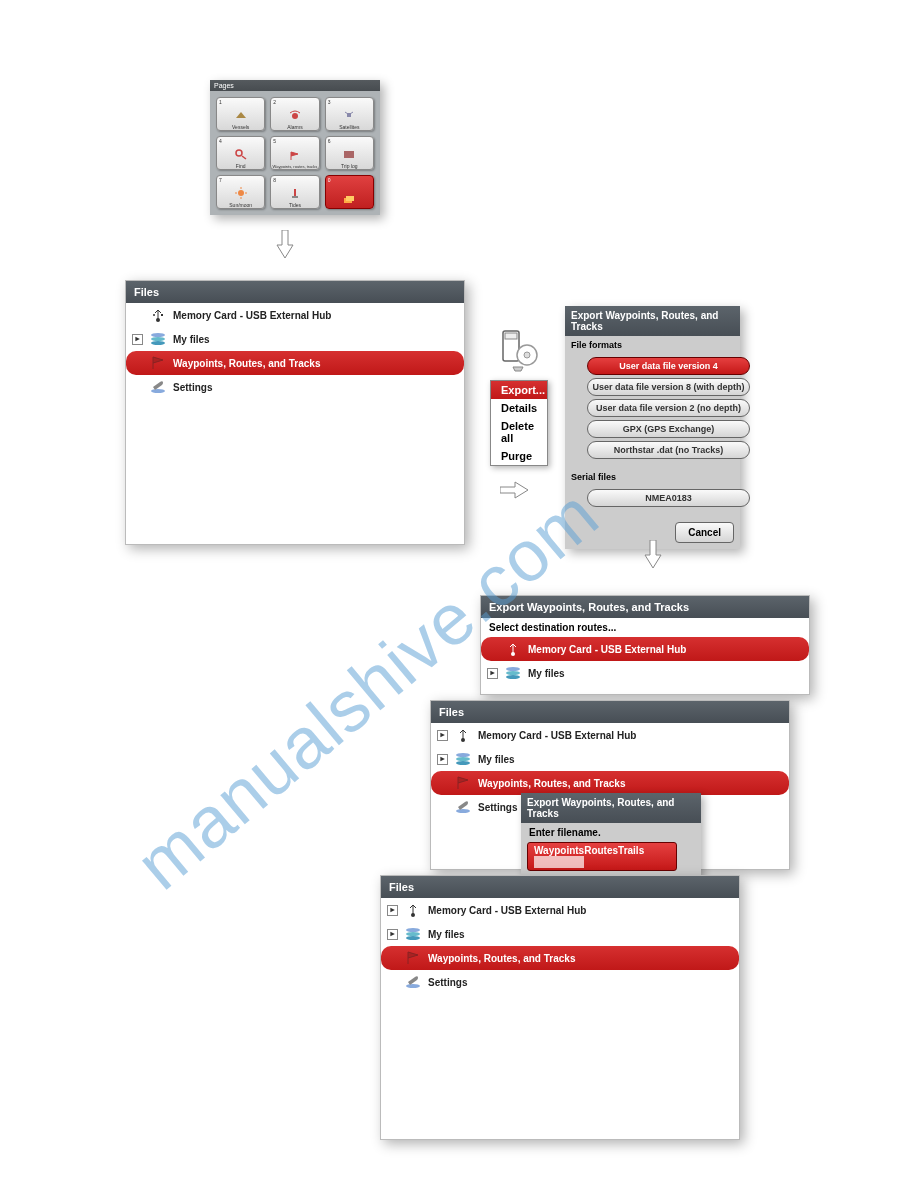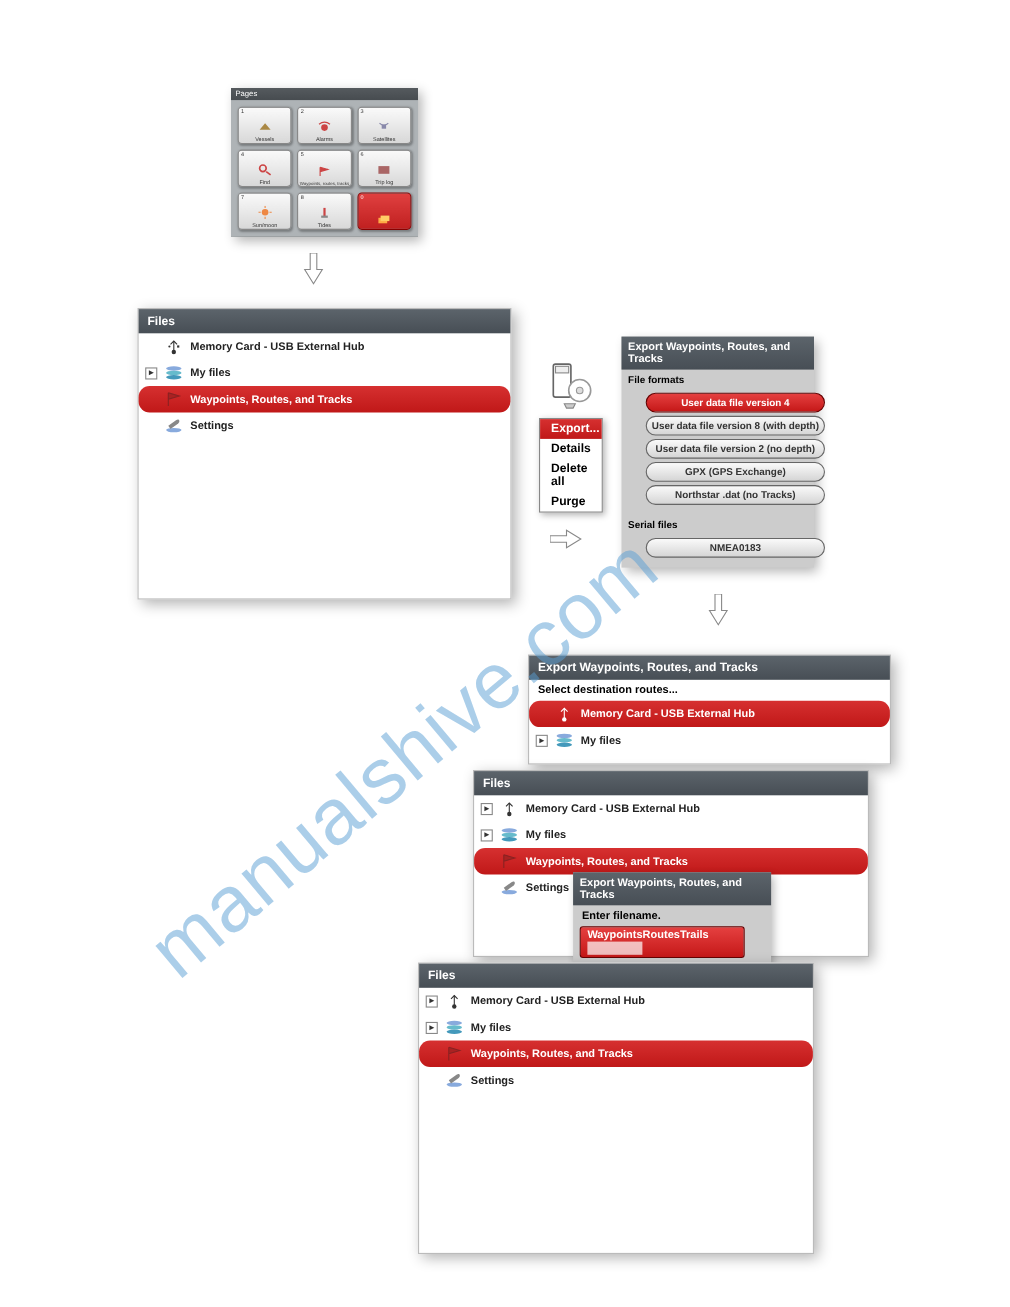--- a/index.html
+++ b/index.html
@@ -403,20 +403,23 @@
     <div class="fmt-btn sel">User data file version 4</div>
     <div class="fmt-btn">User data file version 8 (with depth)</div>
     <div class="fmt-btn">User data file version 2 (no depth)</div>
     <div class="fmt-btn">GPX (GPS Exchange)</div>
     <div class="fmt-btn">Northstar .dat (no Tracks)</div>
   </div>
   <div class="fmt-section-label">Serial files</div>
   <div class="fmt-body">
     <div class="fmt-btn">NMEA0183</div>
   </div>
+  <div class="fmt-footer">
+    <div class="fmt-cancel">Cancel</div>
+  </div>
 </div>
 
 <div class="arrow" style="top:540px;left:643px">
   <svg width="20" height="30" viewBox="0 0 20 30">
       <path d="M7 0 L13 0 L13 15 L18 15 L10 28 L2 15 L7 15 Z" fill="#fff" stroke="#888"></path>
     </svg>
 </div>
 
 <div class="panel" style="top:595px;left:480px;width:330px;height:100px">
   <div class="panel-title">Export Waypoints, Routes, and Tracks</div>

